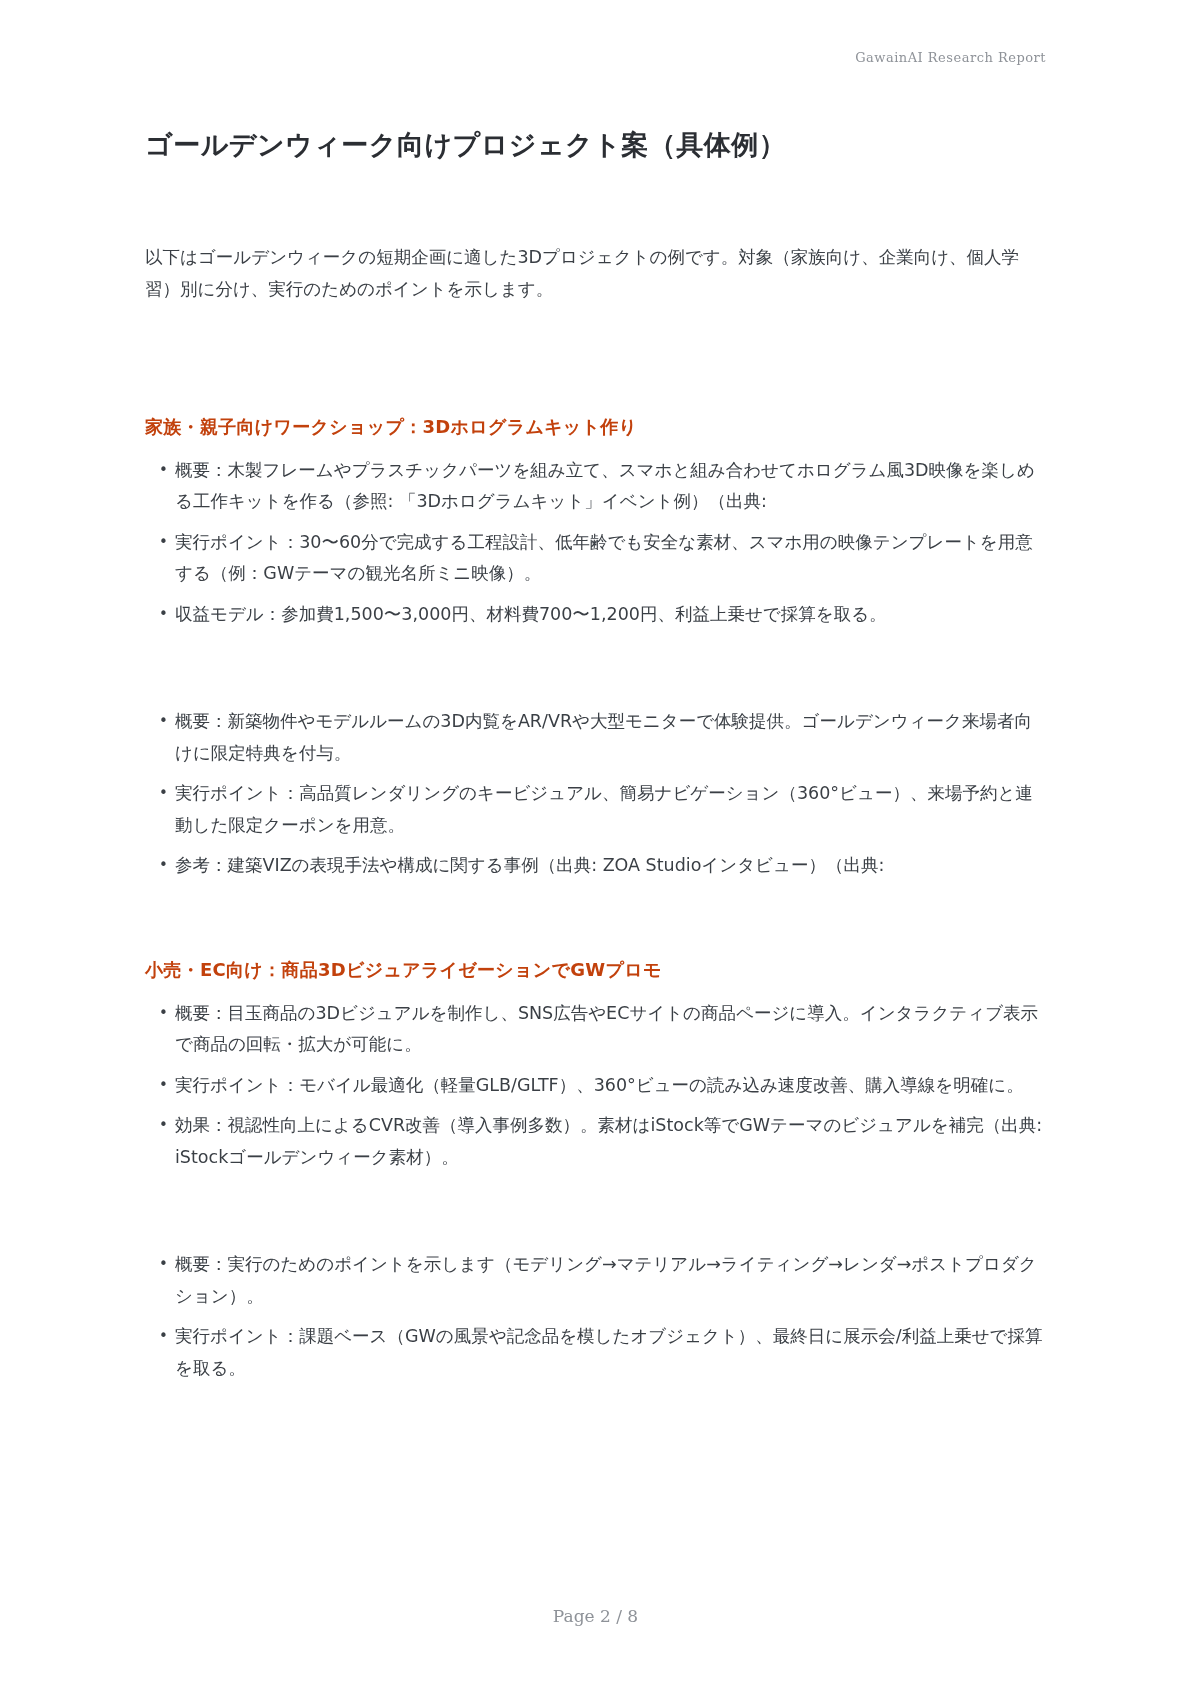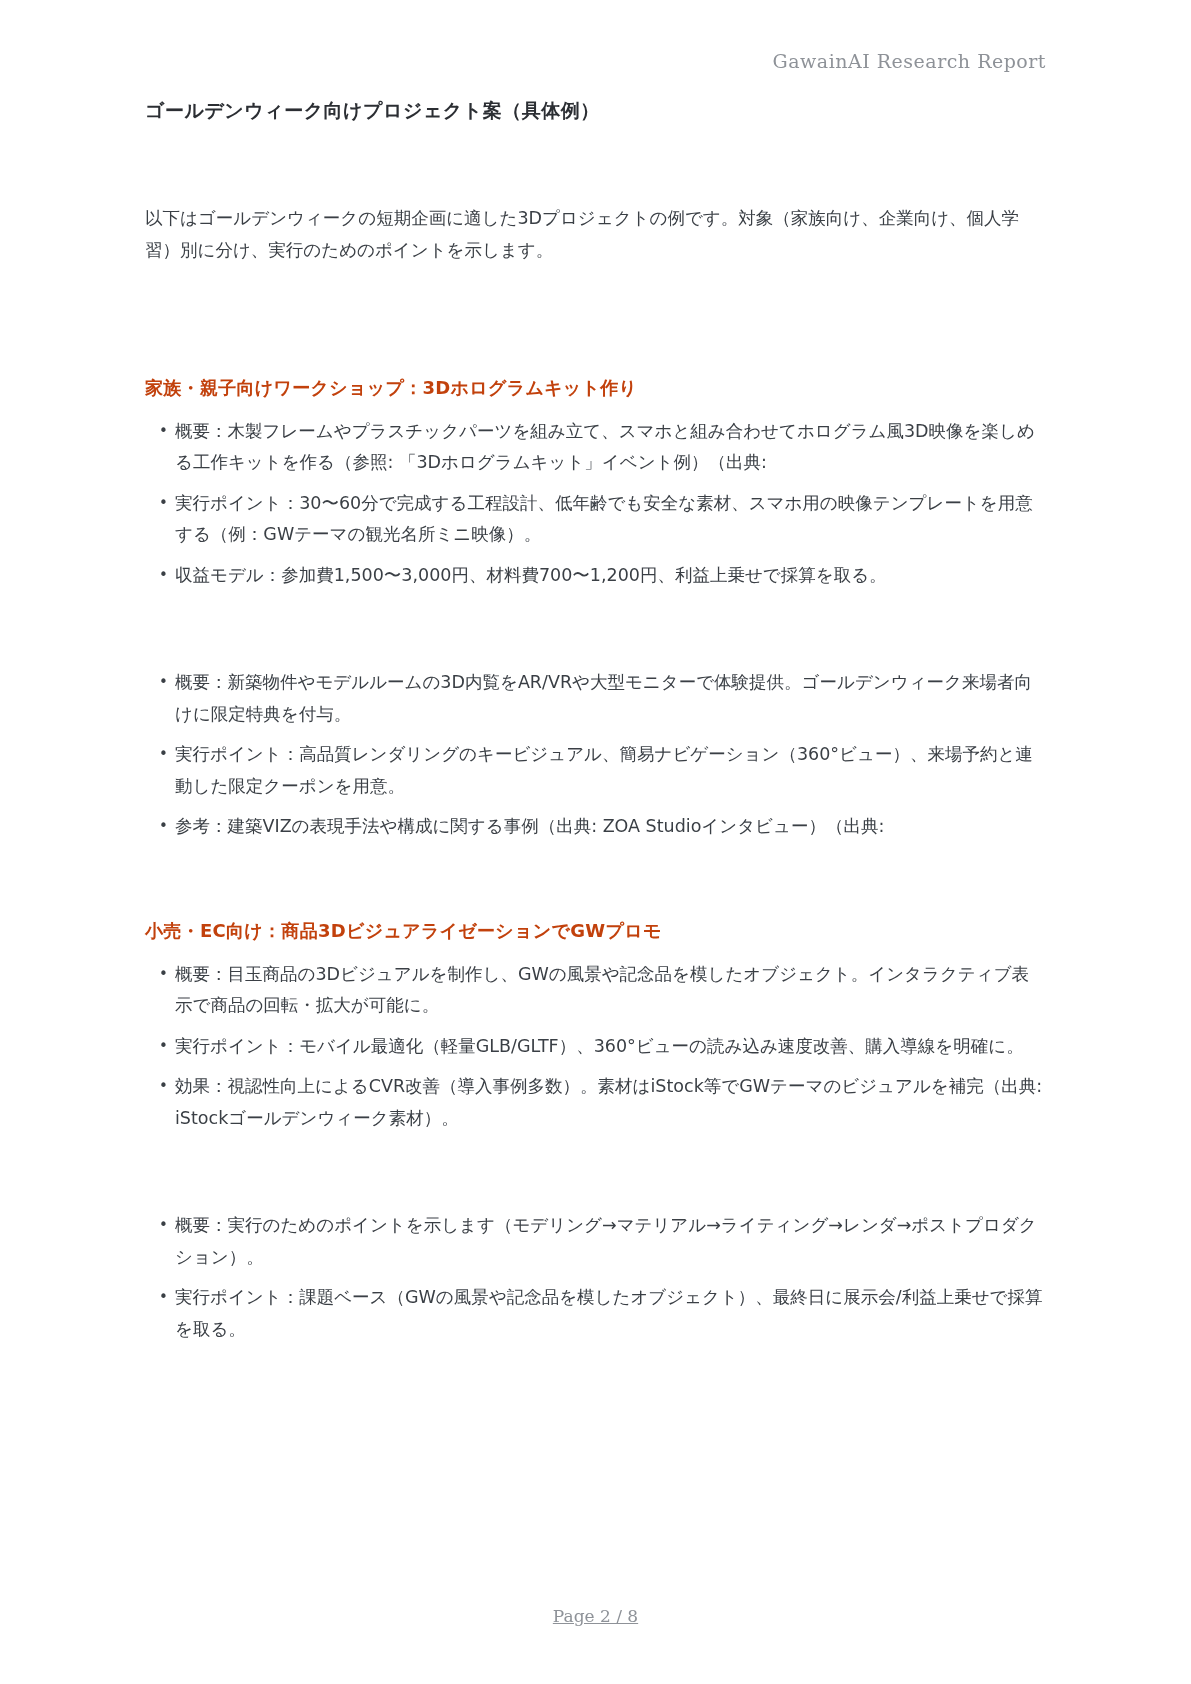--- a/index.html
+++ b/index.html
@@ -14,27 +14,27 @@
   }
   .page {
     width: 1191px;
     height: 1684px;
     padding: 50px 145px 0 145px;
     position: relative;
   }
   .report-header {
     text-align: right;
     font-family: "DejaVu Serif", "Liberation Serif", serif;
-    font-size: 19px;
+    font-size: 13px;
     color: #8e9298;
     letter-spacing: 0.5px;
-    margin-bottom: 26px;
+    margin-bottom: 62px;
   }
   h1.page-title {
-    font-size: 19px;
+    font-size: 27px;
     font-weight: 700;
     color: #2b2e33;
     letter-spacing: 0.5px;
     margin-bottom: 78px;
   }
   .intro {
     font-size: 17.5px;
     line-height: 1.85;
     color: #3a3f45;
     margin-bottom: 109px;
@@ -71,21 +71,20 @@
   .bullet-text { flex: 1 1 auto; }
   .page-footer {
     position: absolute;
     left: 0;
     right: 0;
     bottom: 58px;
     text-align: center;
     font-family: "DejaVu Serif", "Liberation Serif", serif;
     font-size: 17px;
     color: #8e9298;
-    text-decoration: underline;
   }
 </style>
 </head>
 <body>
 
 <div class="page">
 
   <div class="report-header">GawainAI Research Report</div>
 
   <h1 class="page-title">ゴールデンウィーク向けプロジェクト案（具体例）</h1>
@@ -125,21 +124,21 @@
         <span class="bullet-text">参考：建築VIZの表現手法や構成に関する事例（出典: ZOA Studioインタビュー）（出典:</span>
       </li>
     </ul>
   </div>
 
   <div class="section">
     <h2 class="section-heading">小売・EC向け：商品3DビジュアライゼーションでGWプロモ</h2>
     <ul class="bullets">
       <li class="bullet">
         <span class="bullet-marker">•</span>
-        <span class="bullet-text">概要：目玉商品の3Dビジュアルを制作し、GWの風景や記念品を模したオブジェクト。インタラクティブ表示で商品の回転・拡大が可能に。</span>
+        <span class="bullet-text">概要：目玉商品の3Dビジュアルを制作し、SNS広告やECサイトの商品ページに導入。インタラクティブ表示で商品の回転・拡大が可能に。</span>
       </li>
       <li class="bullet">
         <span class="bullet-marker">•</span>
         <span class="bullet-text">実行ポイント：モバイル最適化（軽量GLB/GLTF）、360°ビューの読み込み速度改善、購入導線を明確に。</span>
       </li>
       <li class="bullet">
         <span class="bullet-marker">•</span>
         <span class="bullet-text">効果：視認性向上によるCVR改善（導入事例多数）。素材はiStock等でGWテーマのビジュアルを補完（出典: iStockゴールデンウィーク素材）。</span>
       </li>
     </ul>

